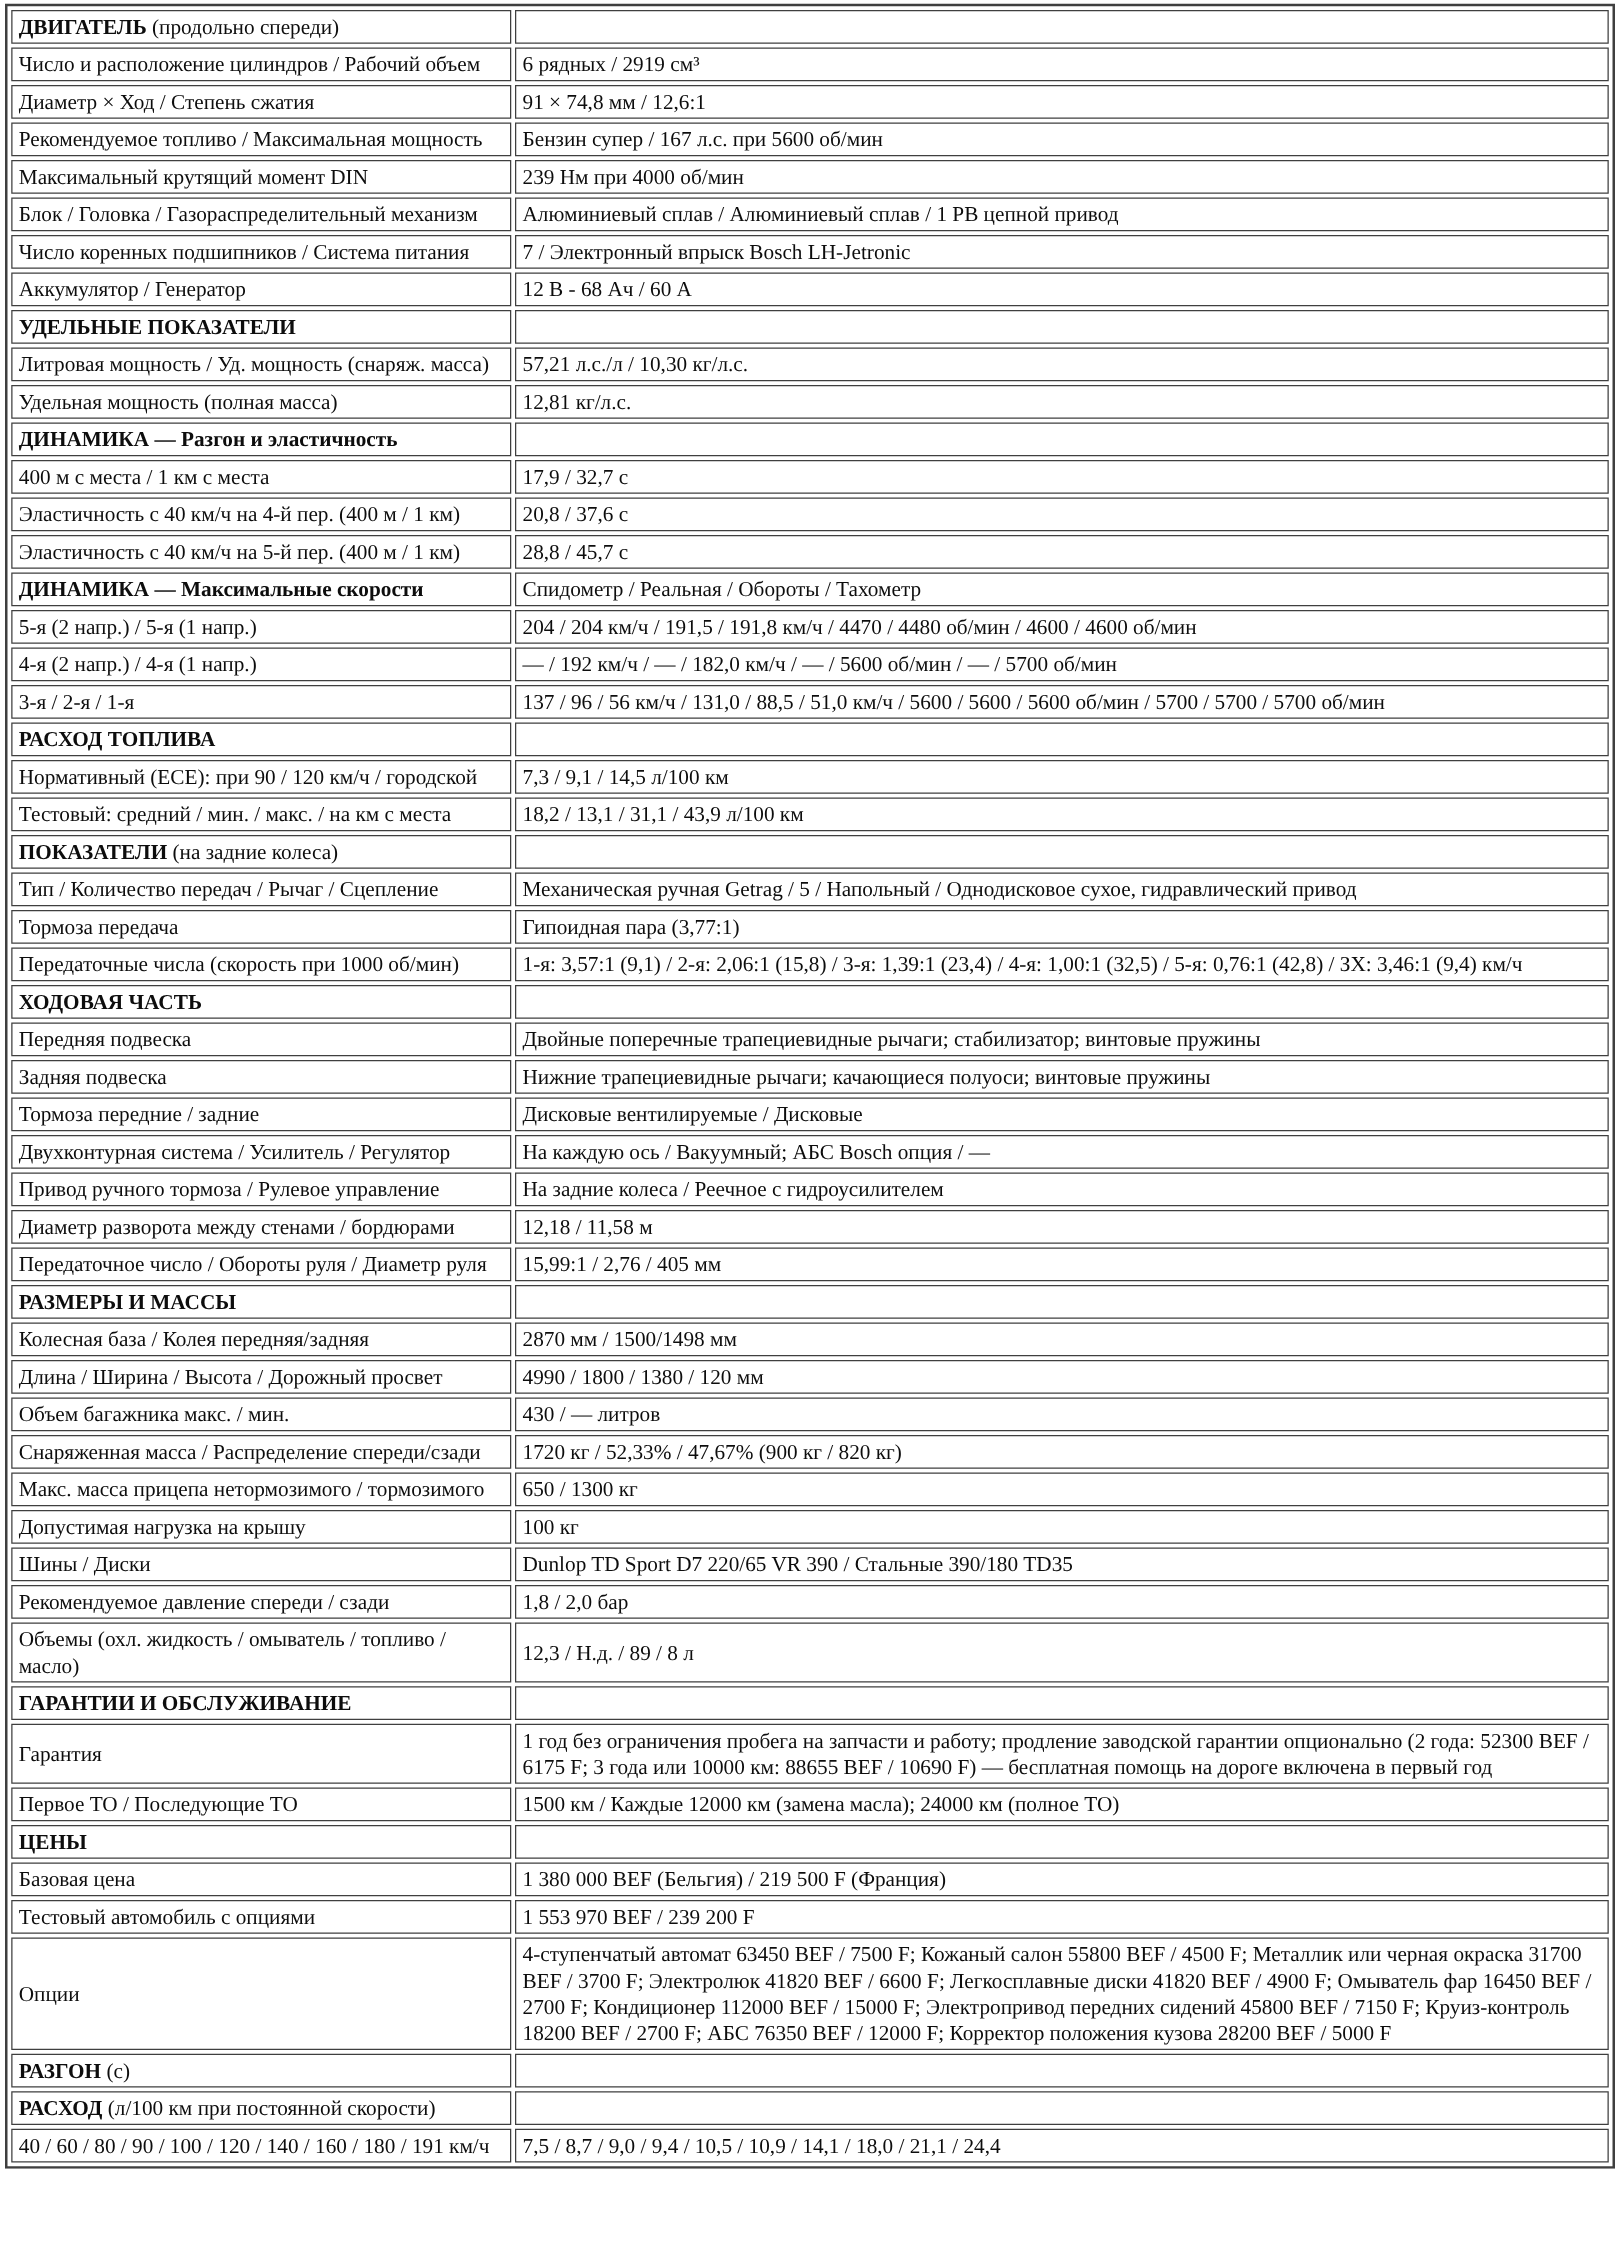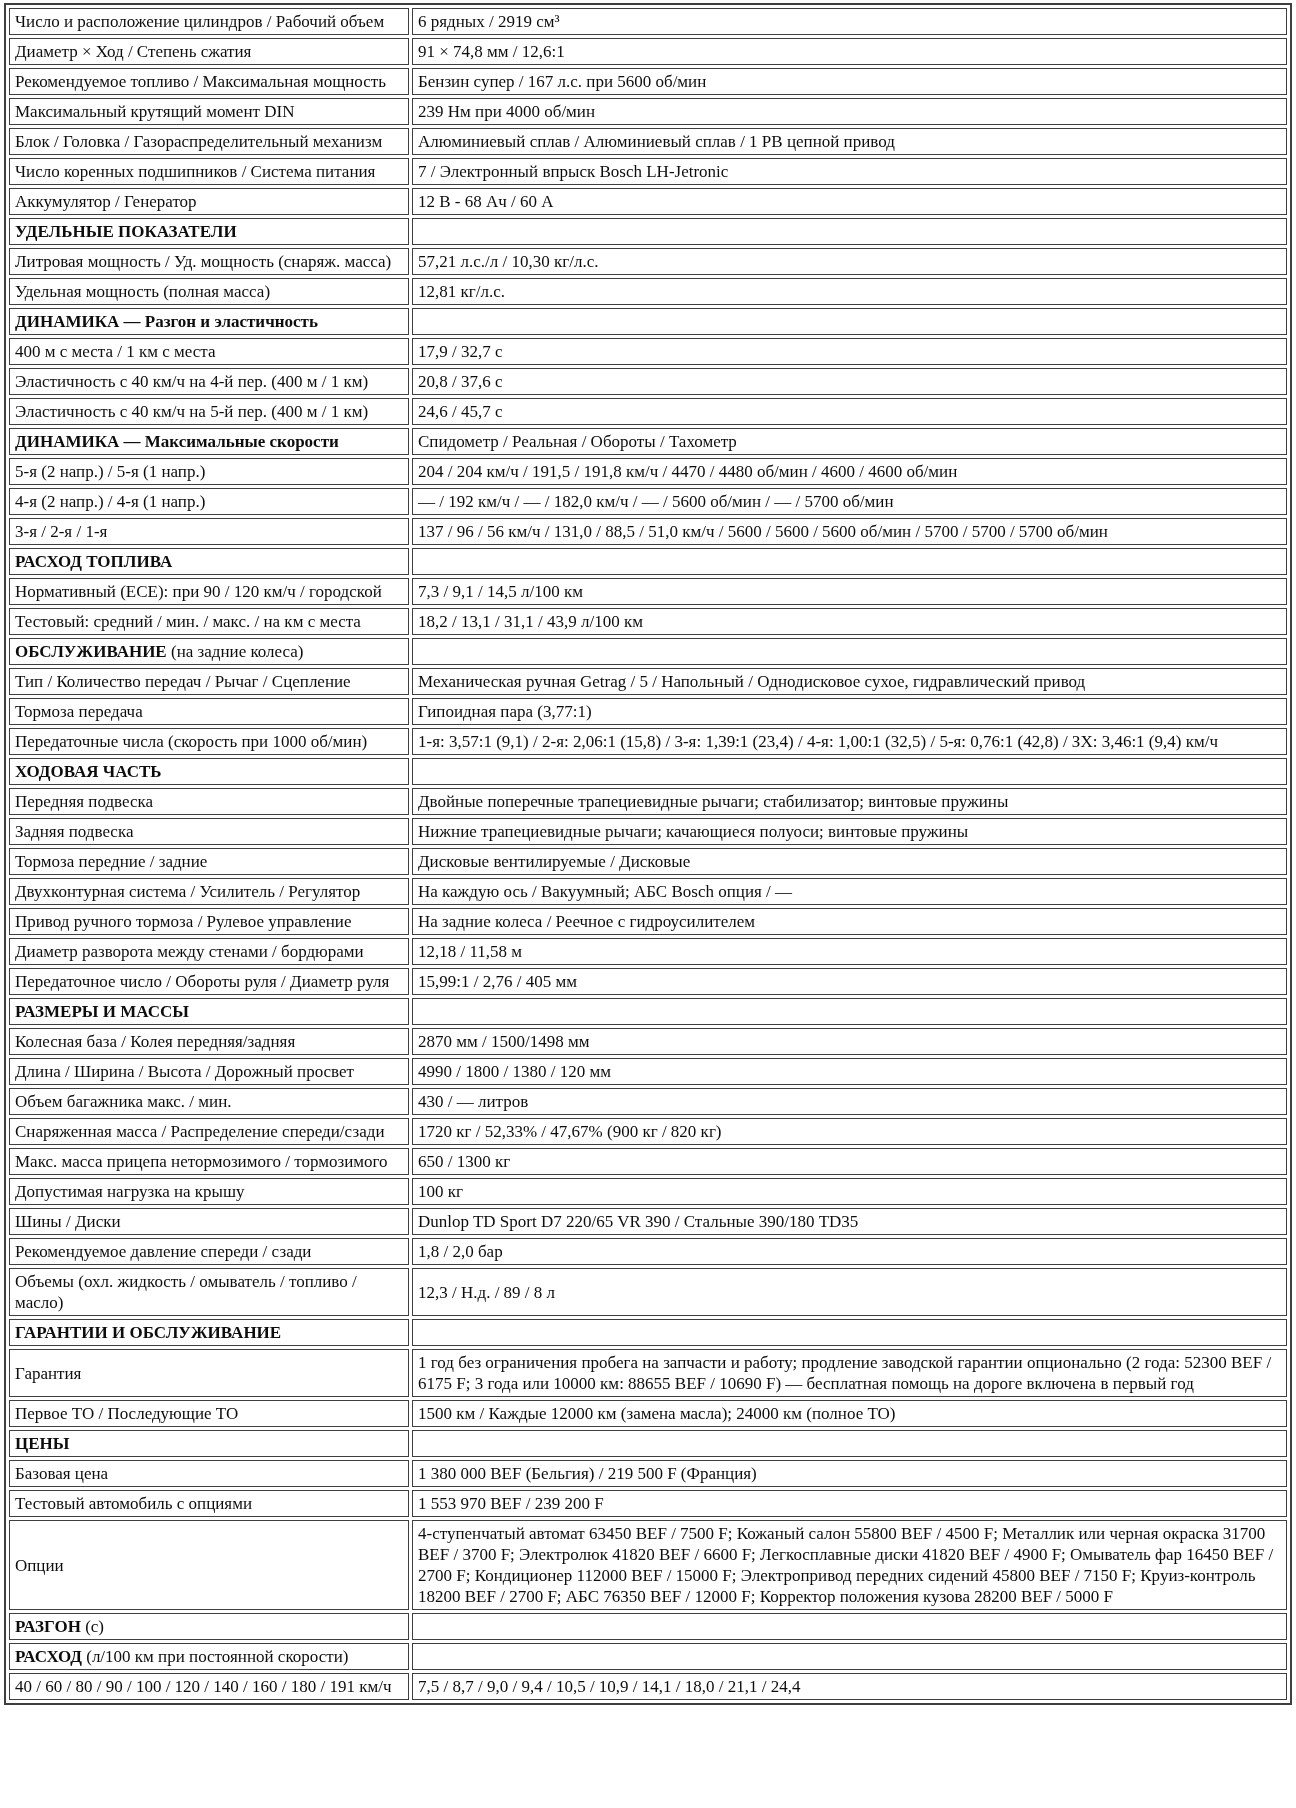--- a/index.html
+++ b/index.html
@@ -36,20 +36,24 @@
 </head>
 <body>
 
 <table class="spec-table">
   <colgroup>
     <col class="c-label">
     <col class="c-value">
   </colgroup>
   <tbody id="spec-tbody">
       <tr>
+        <td class="section-cell"><span class="title-bold">ДВИГАТЕЛЬ</span><span class="title-rest"> (продольно спереди)</span></td>
+        <td></td>
+      </tr>
+      <tr>
         <td>Число и расположение цилиндров / Рабочий объем</td>
         <td>6 рядных / 2919 см³</td>
       </tr>
       <tr>
         <td>Диаметр × Ход / Степень сжатия</td>
         <td>91 × 74,8 мм / 12,6:1</td>
       </tr>
       <tr>
         <td>Рекомендуемое топливо / Максимальная мощность</td>
         <td>Бензин супер / 167 л.с. при 5600 об/мин</td>
@@ -89,21 +93,21 @@
       <tr>
         <td>400 м с места / 1 км с места</td>
         <td>17,9 / 32,7 с</td>
       </tr>
       <tr>
         <td>Эластичность с 40 км/ч на 4-й пер. (400 м / 1 км)</td>
         <td>20,8 / 37,6 с</td>
       </tr>
       <tr>
         <td>Эластичность с 40 км/ч на 5-й пер. (400 м / 1 км)</td>
-        <td>24,6 / 45,7 с</td>
+        <td>28,8 / 45,7 с</td>
       </tr>
       <tr>
         <td class="section-cell"><span class="title-bold">ДИНАМИКА — Максимальные скорости</span></td>
         <td>Спидометр / Реальная / Обороты / Тахометр</td>
       </tr>
       <tr>
         <td>5-я (2 напр.) / 5-я (1 напр.)</td>
         <td>204 / 204 км/ч / 191,5 / 191,8 км/ч / 4470 / 4480 об/мин / 4600 / 4600 об/мин</td>
       </tr>
       <tr>
@@ -120,21 +124,21 @@
       </tr>
       <tr>
         <td>Нормативный (ECE): при 90 / 120 км/ч / городской</td>
         <td>7,3 / 9,1 / 14,5 л/100 км</td>
       </tr>
       <tr>
         <td>Тестовый: средний / мин. / макс. / на км с места</td>
         <td>18,2 / 13,1 / 31,1 / 43,9 л/100 км</td>
       </tr>
       <tr>
-        <td class="section-cell"><span class="title-bold">ОБСЛУЖИВАНИЕ</span><span class="title-rest"> (на задние колеса)</span></td>
+        <td class="section-cell"><span class="title-bold">ПОКАЗАТЕЛИ</span><span class="title-rest"> (на задние колеса)</span></td>
         <td></td>
       </tr>
       <tr>
         <td>Тип / Количество передач / Рычаг / Сцепление</td>
         <td>Механическая ручная Getrag / 5 / Напольный / Однодисковое сухое, гидравлический привод</td>
       </tr>
       <tr>
         <td>Тормоза передача</td>
         <td>Гипоидная пара (3,77:1)</td>
       </tr>

